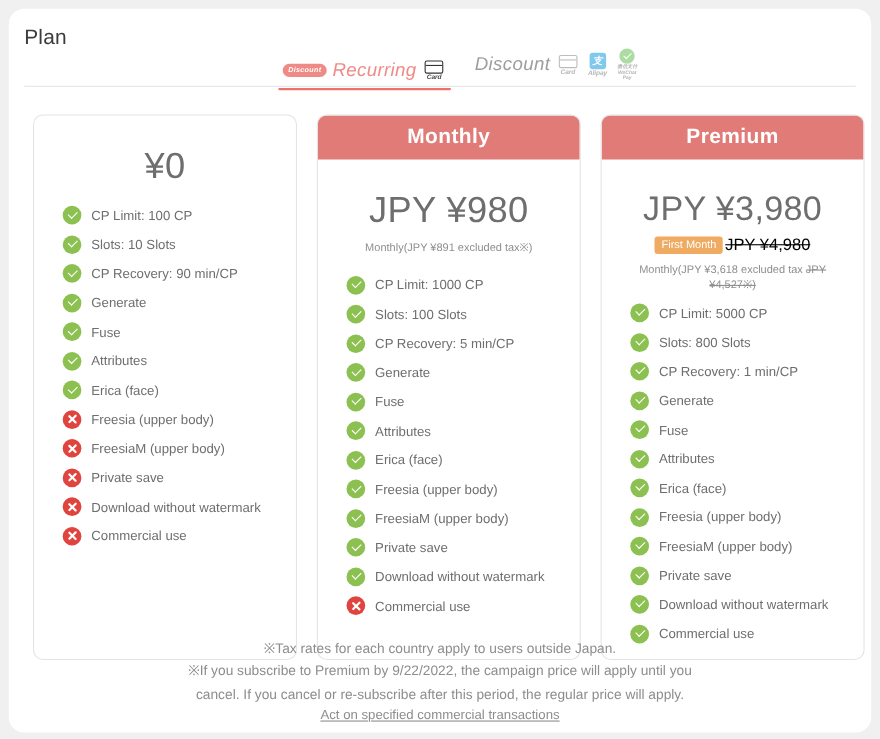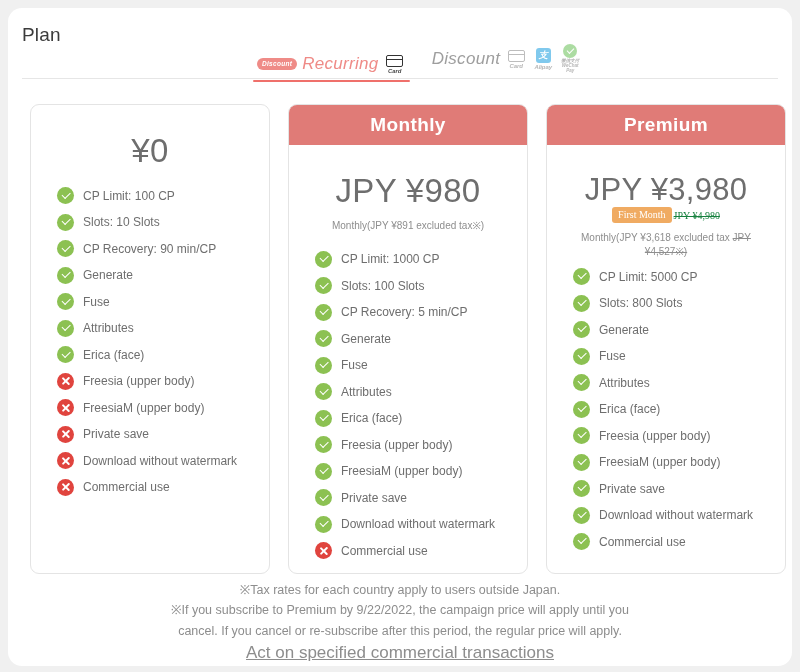--- a/index.html
+++ b/index.html
@@ -178,38 +178,38 @@
   .price-main {
     font-size: 33px;
     color: #6e6e6e;
     font-weight: normal;
     letter-spacing: .3px;
     line-height: 1.1;
     white-space: nowrap;
   }
   .price-main.small { font-size: 31px; }
   .price-promo {
+    margin-top: 7px;
     display: flex;
     align-items: center;
     justify-content: center;
     gap: 2px;
-    font-family: Liberation Serif, serif;
   }
   .first-month-badge {
     background: #f0ab62;
     color: #ffffff;
     font-size: 10px;
     padding: 3px 6px;
     border-radius: 3px;
     line-height: 1;
     white-space: nowrap;
   }
   .price-strike {
-    font-size: 10px;
-    color: #15803d;
+    font-size: 15px;
+    color: #000000;
     text-decoration: line-through;
     white-space: nowrap;
   }
   .price-note {
     margin-top: 10px;
     font-size: 10px;
     color: #8e8e8e;
     line-height: 1.35;
   }
   .price-note .struck { text-decoration: line-through; }
@@ -267,21 +267,21 @@
     text-align: center;
   }
   .footer p {
     font-size: 12.5px;
     color: #8d8d8d;
     line-height: 1.62;
   }
   .footer-link {
     display: inline-block;
     margin-top: 2px;
-    font-size: 17px;
+    font-size: 12px;
     color: #8d8d8d;
     text-decoration: underline;
     cursor: pointer;
   }
 </style>
 </head>
 <body>
 
 <div class="page-card">
 
@@ -450,20 +450,24 @@
             <div class="feature">
               <span class="fi yes"></span>
               <span class="feature-label">CP Limit: 5000 CP</span>
             </div>
             <div class="feature">
               <span class="fi yes"></span>
               <span class="feature-label">Slots: 800 Slots</span>
             </div>
             <div class="feature">
               <span class="fi yes"></span>
+              <span class="feature-label">CP Recovery: 1 min/CP</span>
+            </div>
+            <div class="feature">
+              <span class="fi yes"></span>
               <span class="feature-label">Generate</span>
             </div>
             <div class="feature">
               <span class="fi yes"></span>
               <span class="feature-label">Fuse</span>
             </div>
             <div class="feature">
               <span class="fi yes"></span>
               <span class="feature-label">Attributes</span>
             </div>

